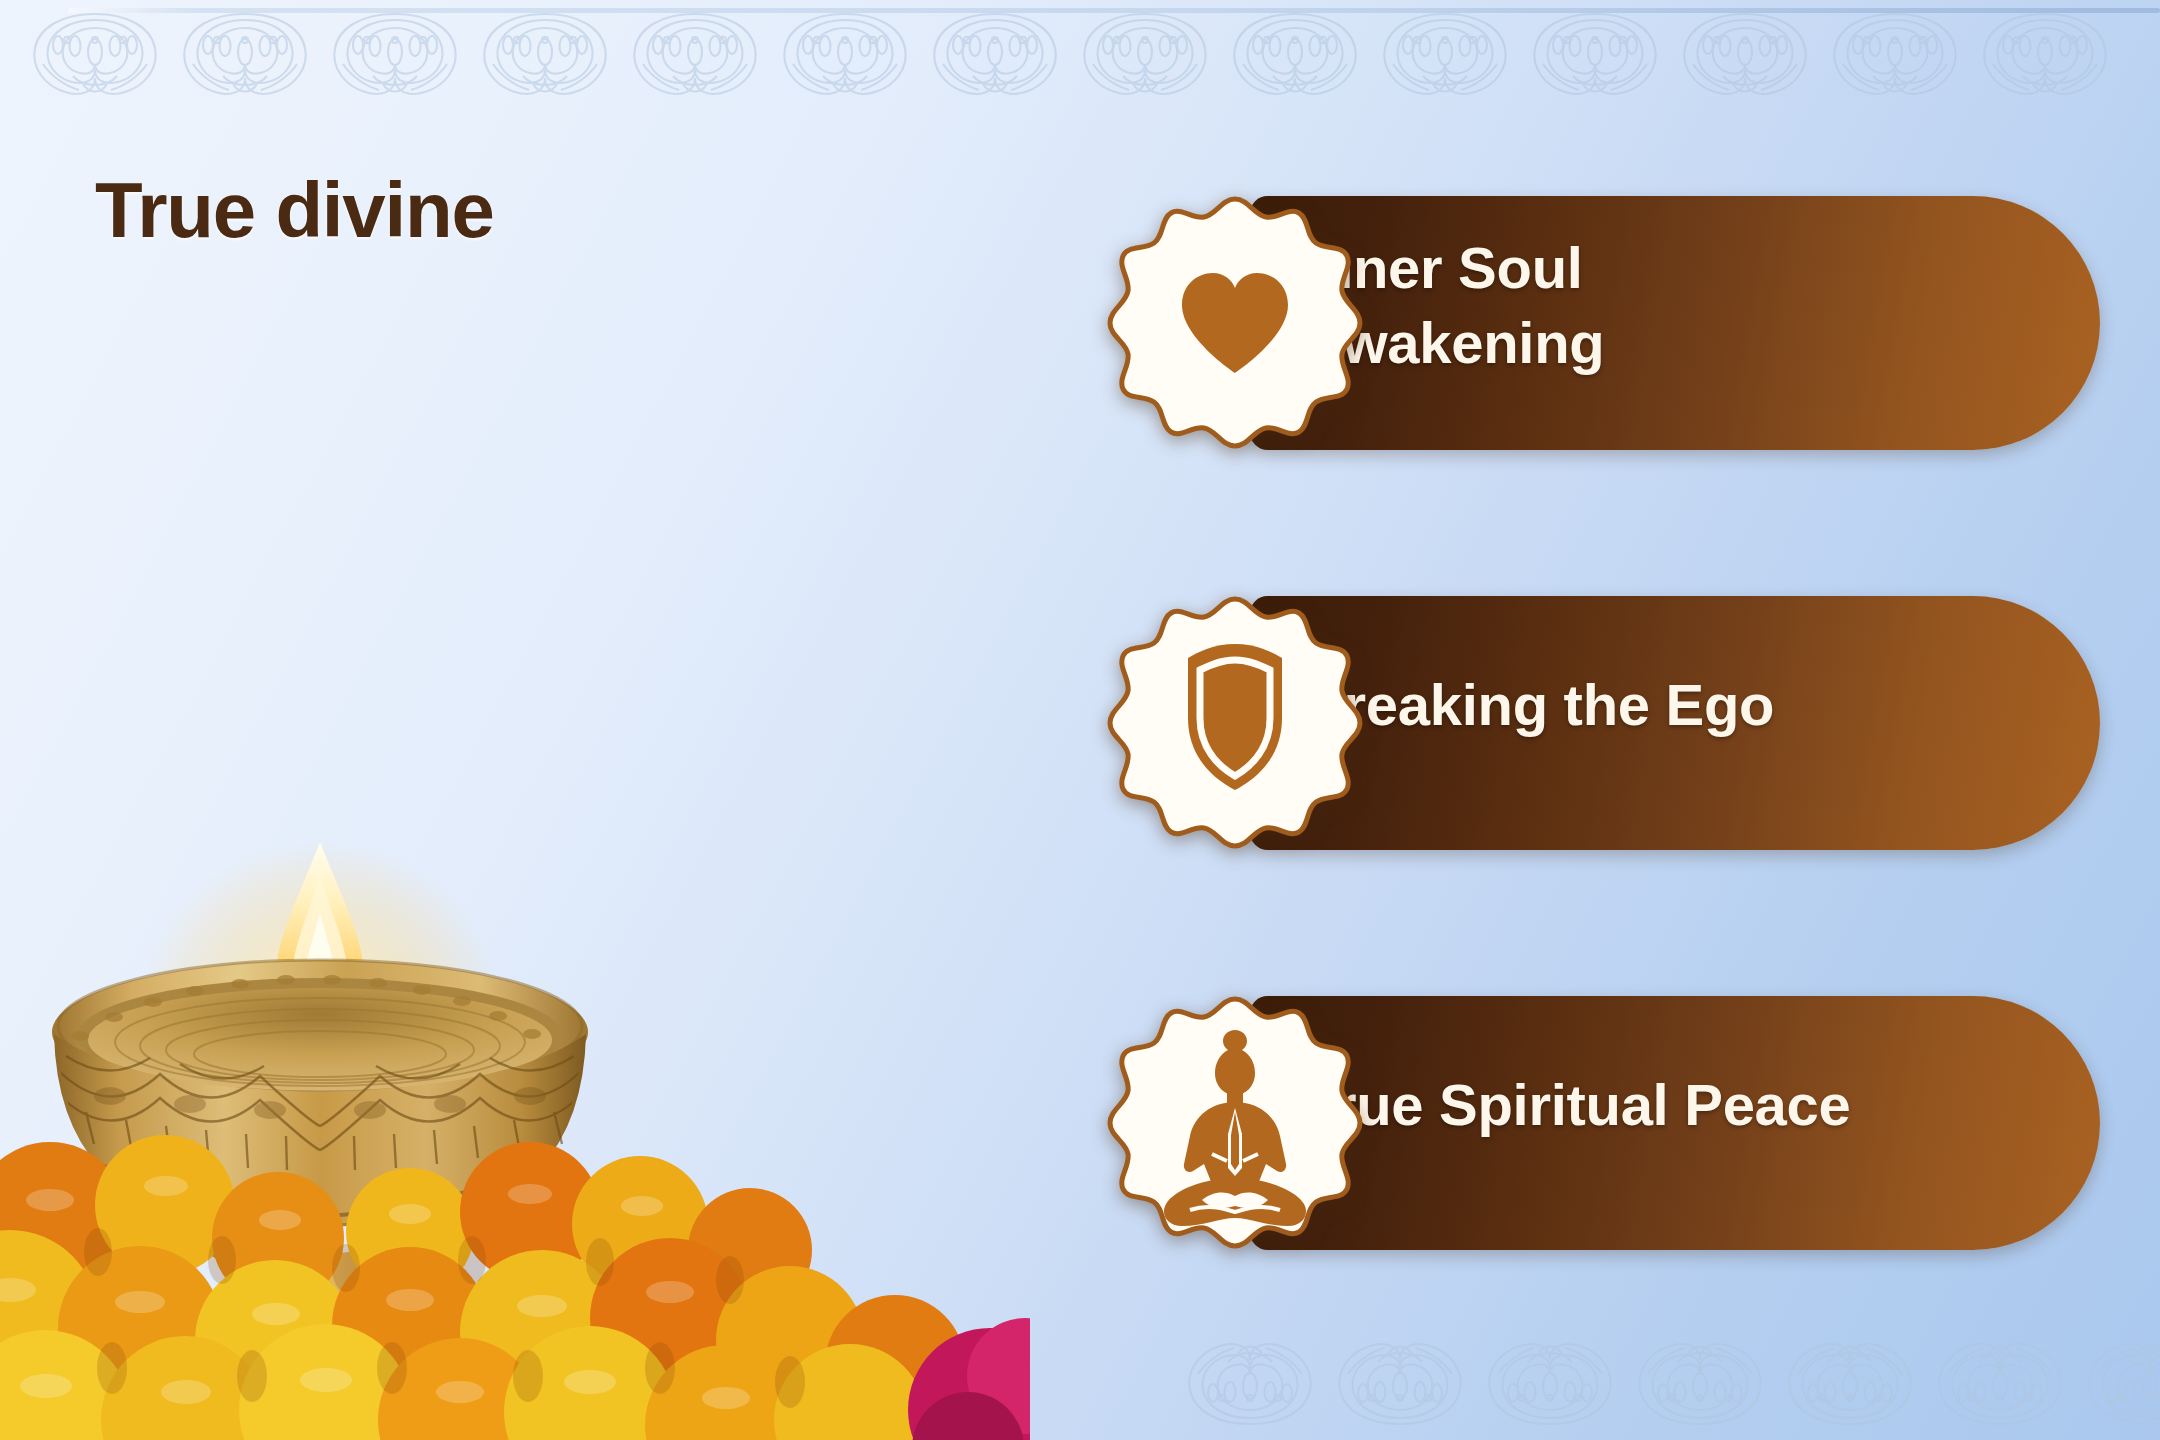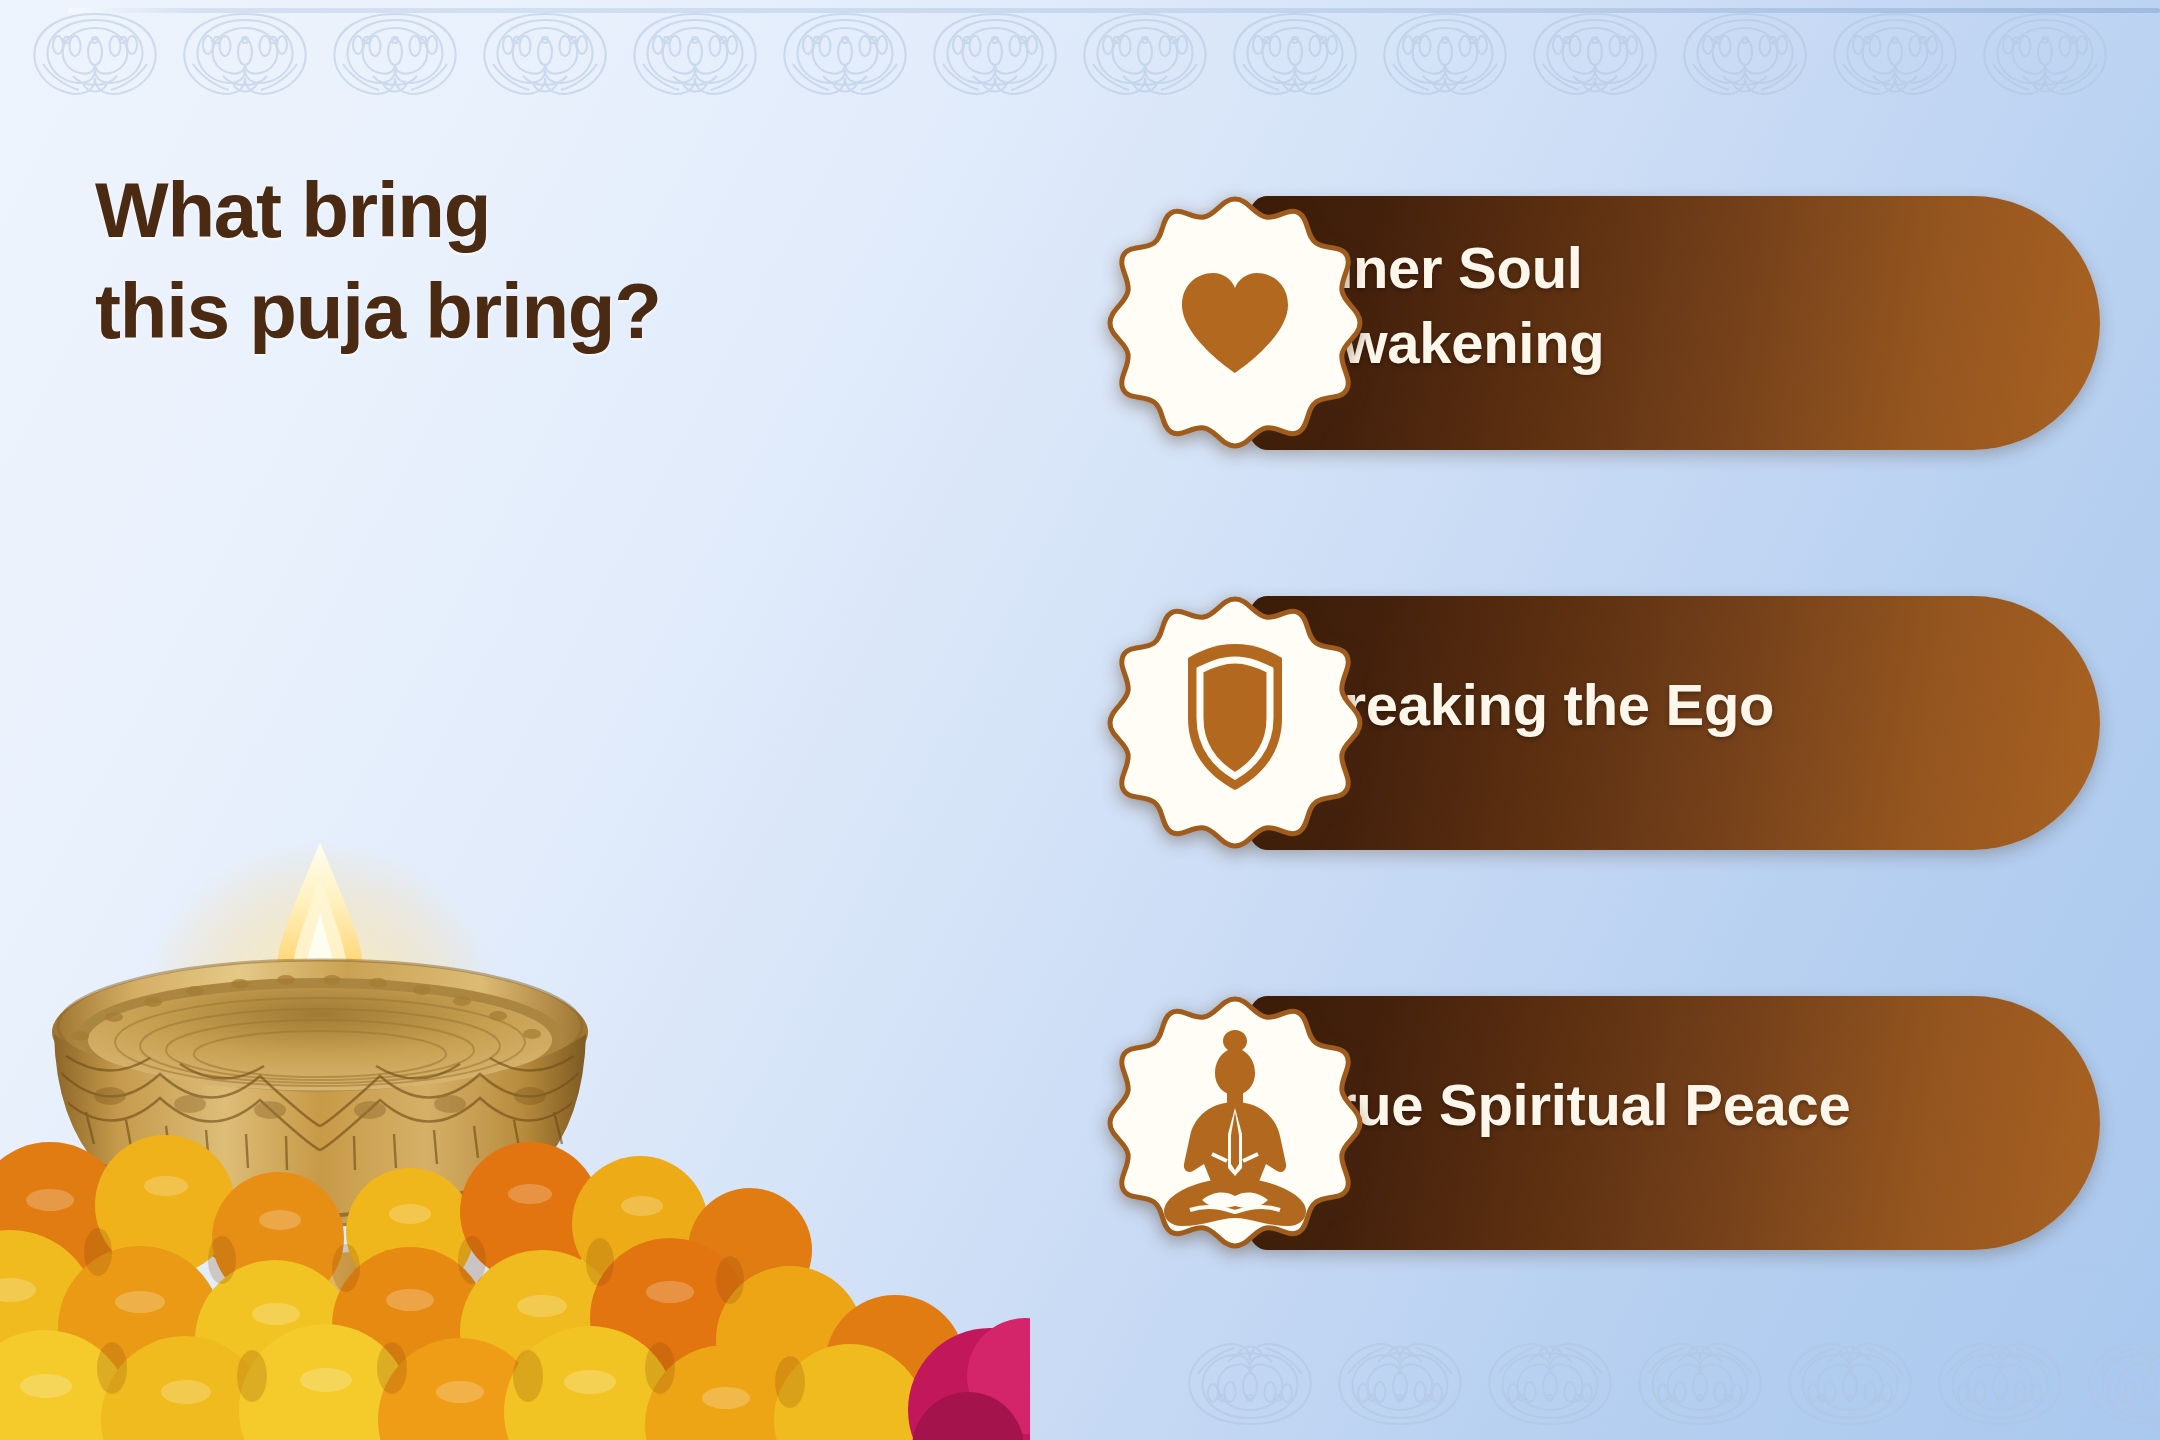--- a/index.html
+++ b/index.html
@@ -137,22 +137,21 @@
         <use href="#mandalaUnit" x="1700"></use>
         <use href="#mandalaUnit" x="1850"></use>
         <use href="#mandalaUnit" x="2000"></use>
         <use href="#mandalaUnit" x="2150"></use>
       </g>
     </g>
   </svg>
 </div>
 
 <div class="headline">
-  <span class="ln">What bring</span>
-  <span class="ln">this puja bring?</span>
+  <span class="ln">True divine</span>
 </div>
 
 <div class="altar">
   <svg width="1040" height="620" viewBox="0 0 1040 620">
     <defs>
       <linearGradient id="brassTop" x1="0" y1="0" x2="1" y2="0">
         <stop offset="0" stop-color="#9d7430"></stop>
         <stop offset=".15" stop-color="#d4ad63"></stop>
         <stop offset=".35" stop-color="#e4c987"></stop>
         <stop offset=".55" stop-color="#caa254"></stop>

